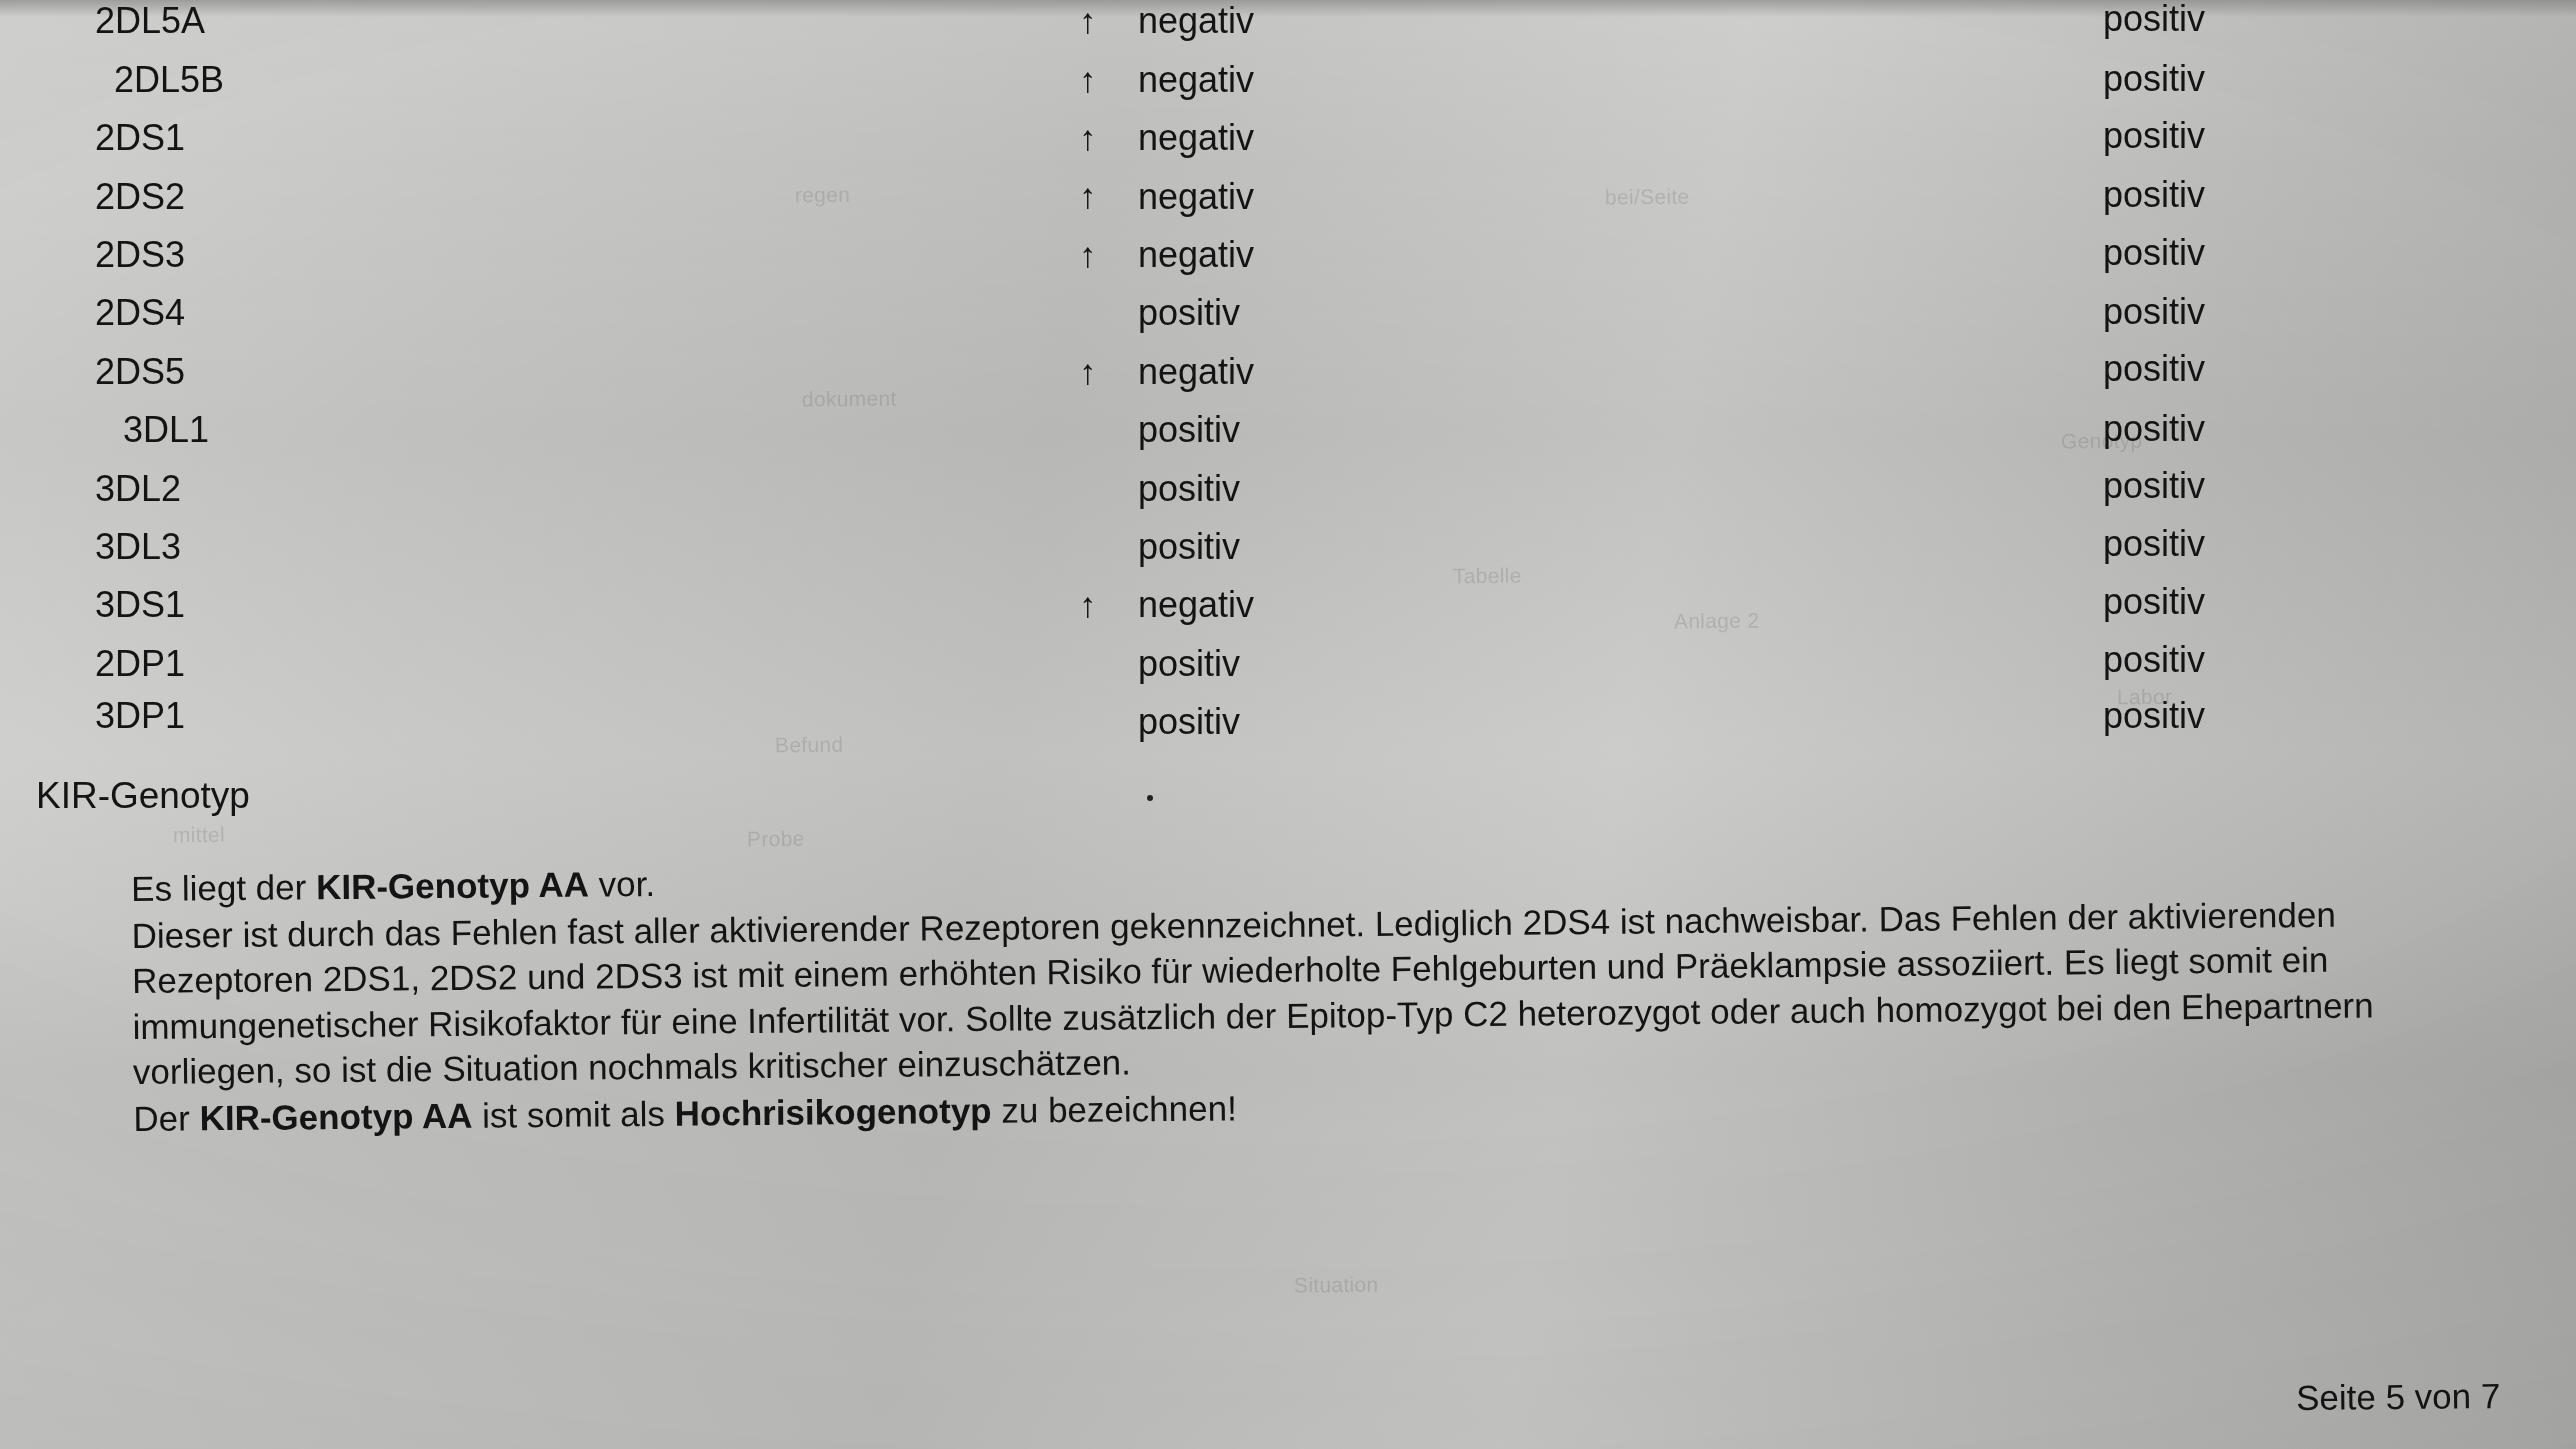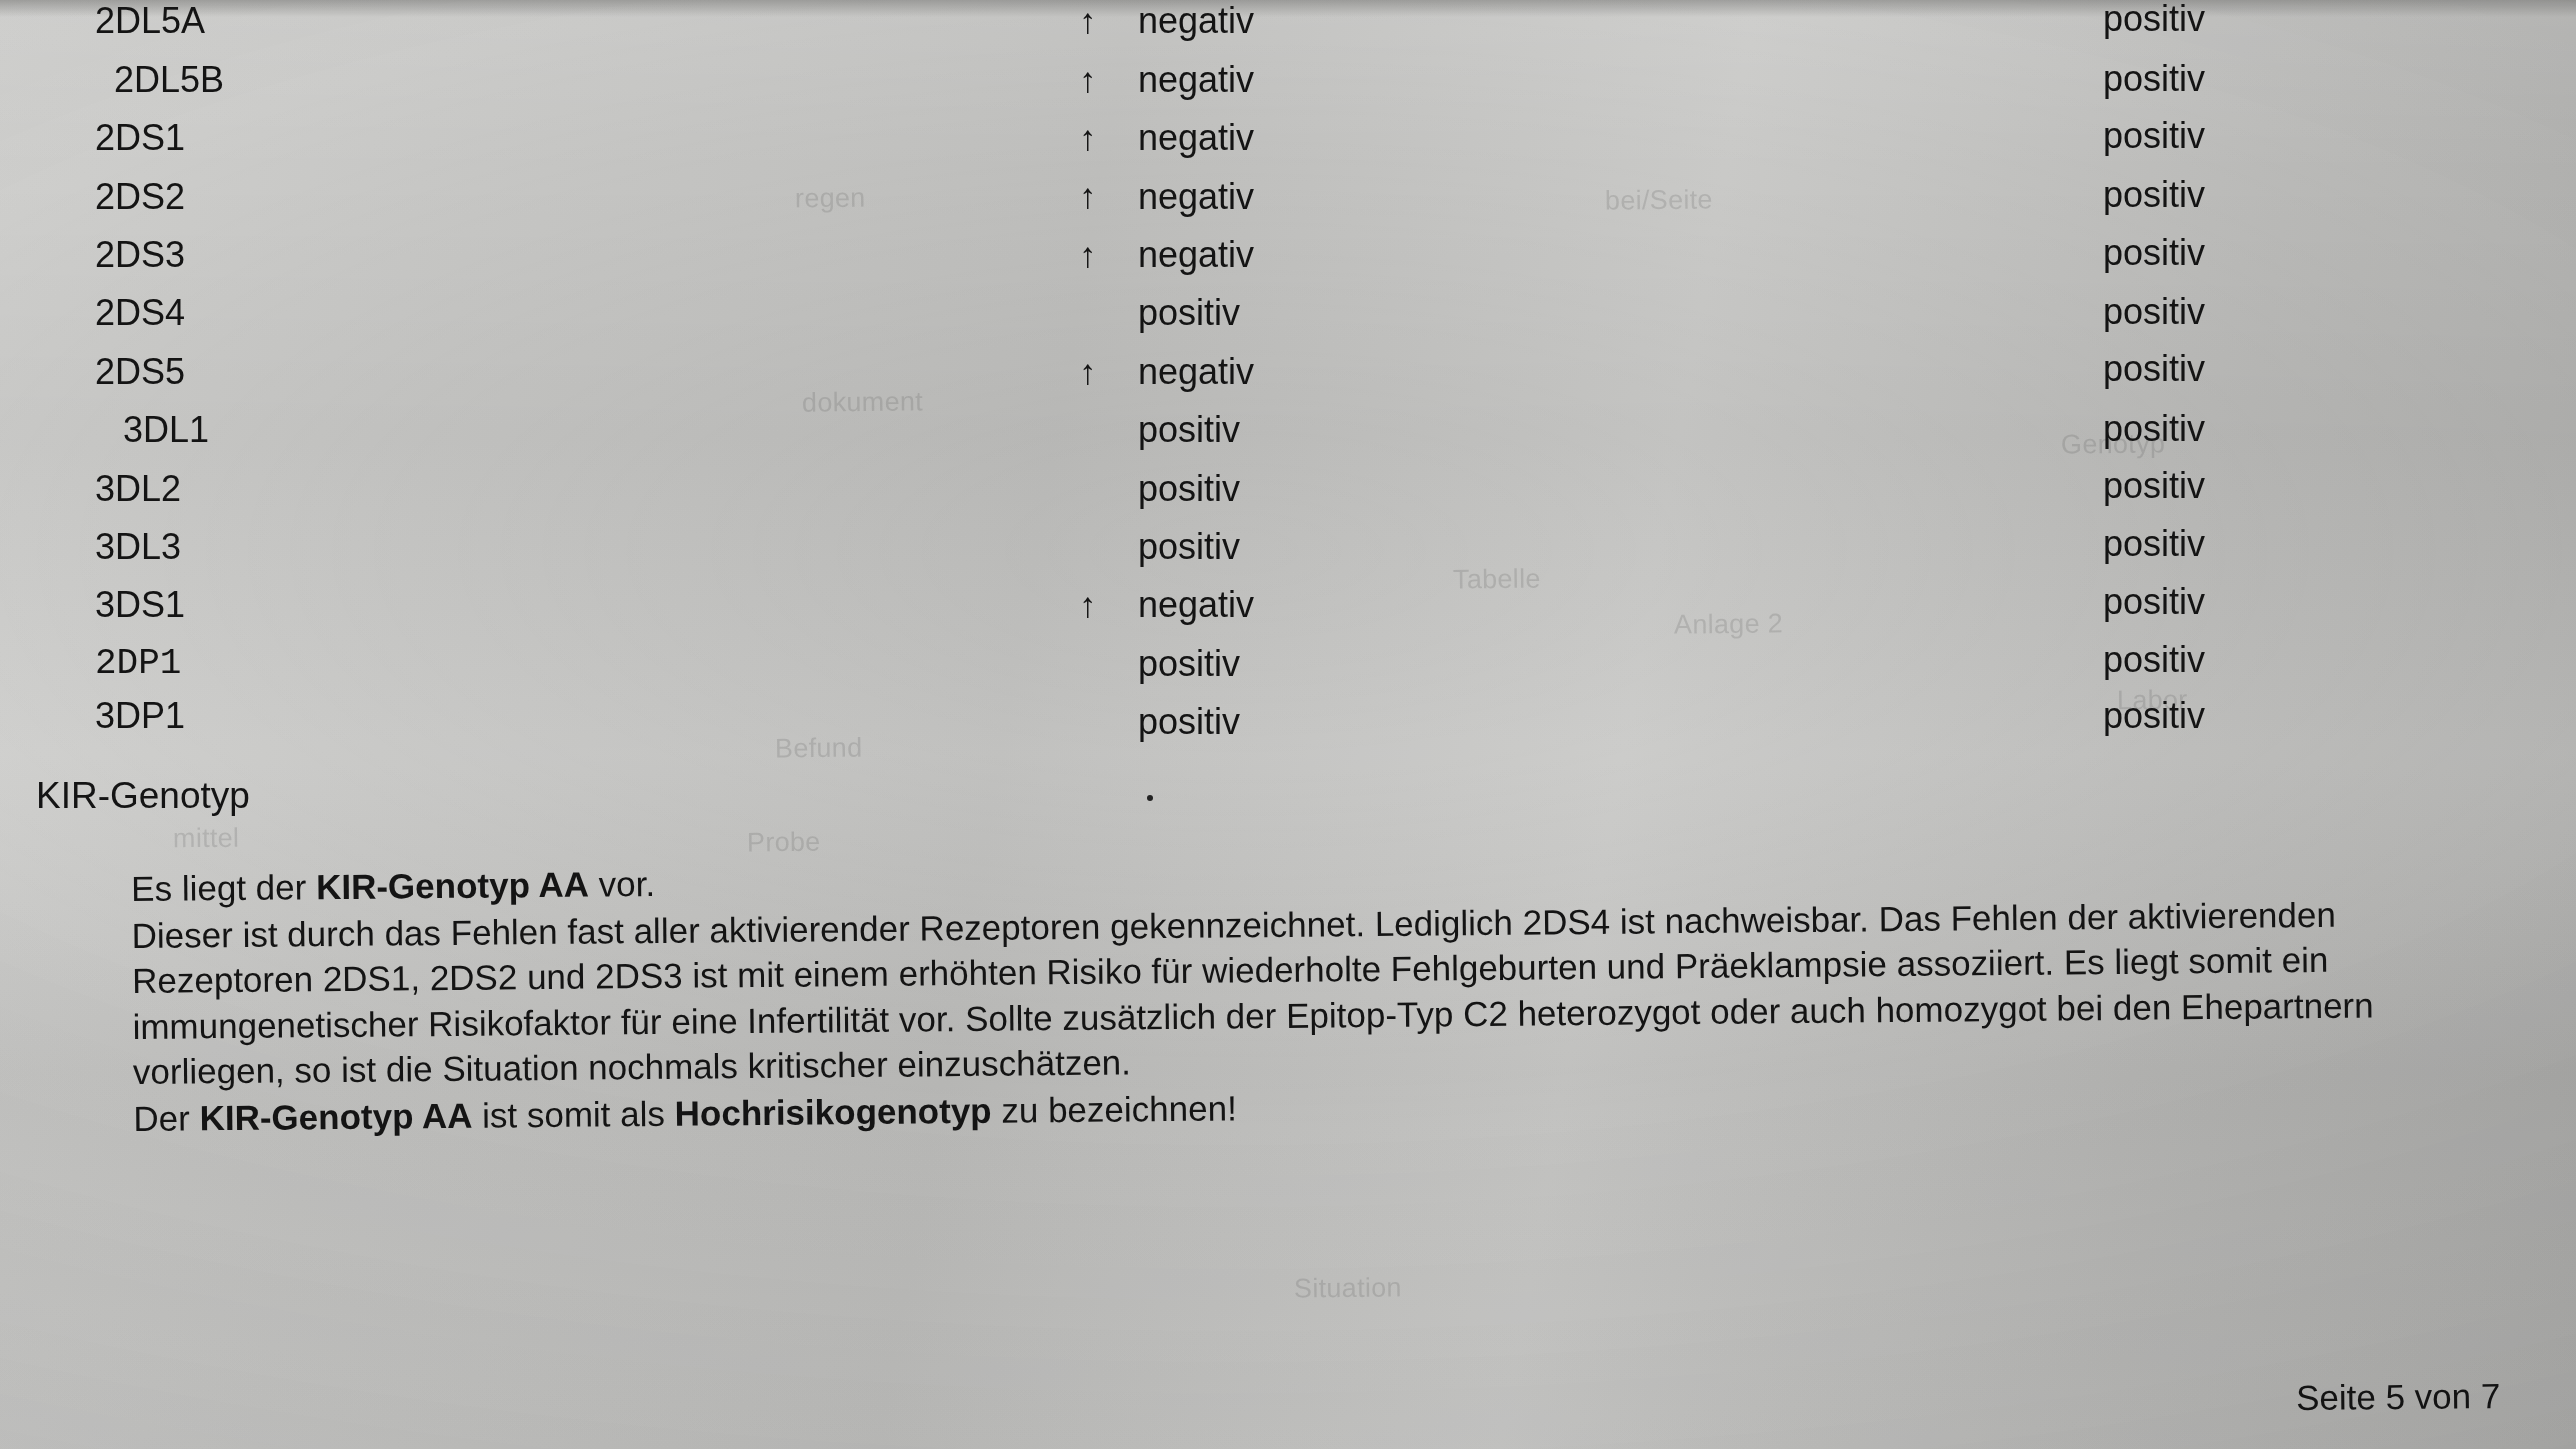--- a/index.html
+++ b/index.html
@@ -30,21 +30,21 @@
   }
   #topband {
     position: absolute;
     left: 0; right: 0; top: 0; height: 16.6px;
     background: linear-gradient(180deg, rgba(120,120,118,0.55), rgba(180,180,178,0.0));
   }
   
   .ghost {
     position: absolute;
     color: rgba(60,60,60,0.16);
-    font-size: 27px;
+    font-size: 21px;
     letter-spacing: 0.3px;
     transform: rotate(-0.6deg);
     white-space: nowrap;
     pointer-events: none;
     user-select: none;
   }
 
   
   #gene-table {
     position: absolute;
@@ -210,21 +210,21 @@
     </div>
 
     <div class="gene-row" style="top: 576px; position: absolute;">
       <span class="gene-name" style="top:8.3px;">3DS1</span>
       <span class="arrow" style="top:11px;">↑</span>
       <span class="mid-text" style="top:8.3px;">negativ</span>
       <span class="col-right" style="top:5.5px;">positiv</span>
     </div>
 
     <div class="gene-row" style="top: 633px; position: absolute;">
-      <span class="gene-name" style="top:9.7px;font-family:Liberation Mono, monospace;">2DP1</span>
+      <span class="gene-name" style="top:9.7px;">2DP1</span>
       <span class="mid-text" style="top:9.7px;">positiv</span>
       <span class="col-right" style="top:5.5px;">positiv</span>
     </div>
 
     <div class="gene-row" style="top: 690px; position: absolute;">
       <span class="gene-name" style="top:5px;">3DP1</span>
       <span class="mid-text" style="top:11px;">positiv</span>
       <span class="col-right" style="top:5.5px;">positiv</span>
     </div>
 

